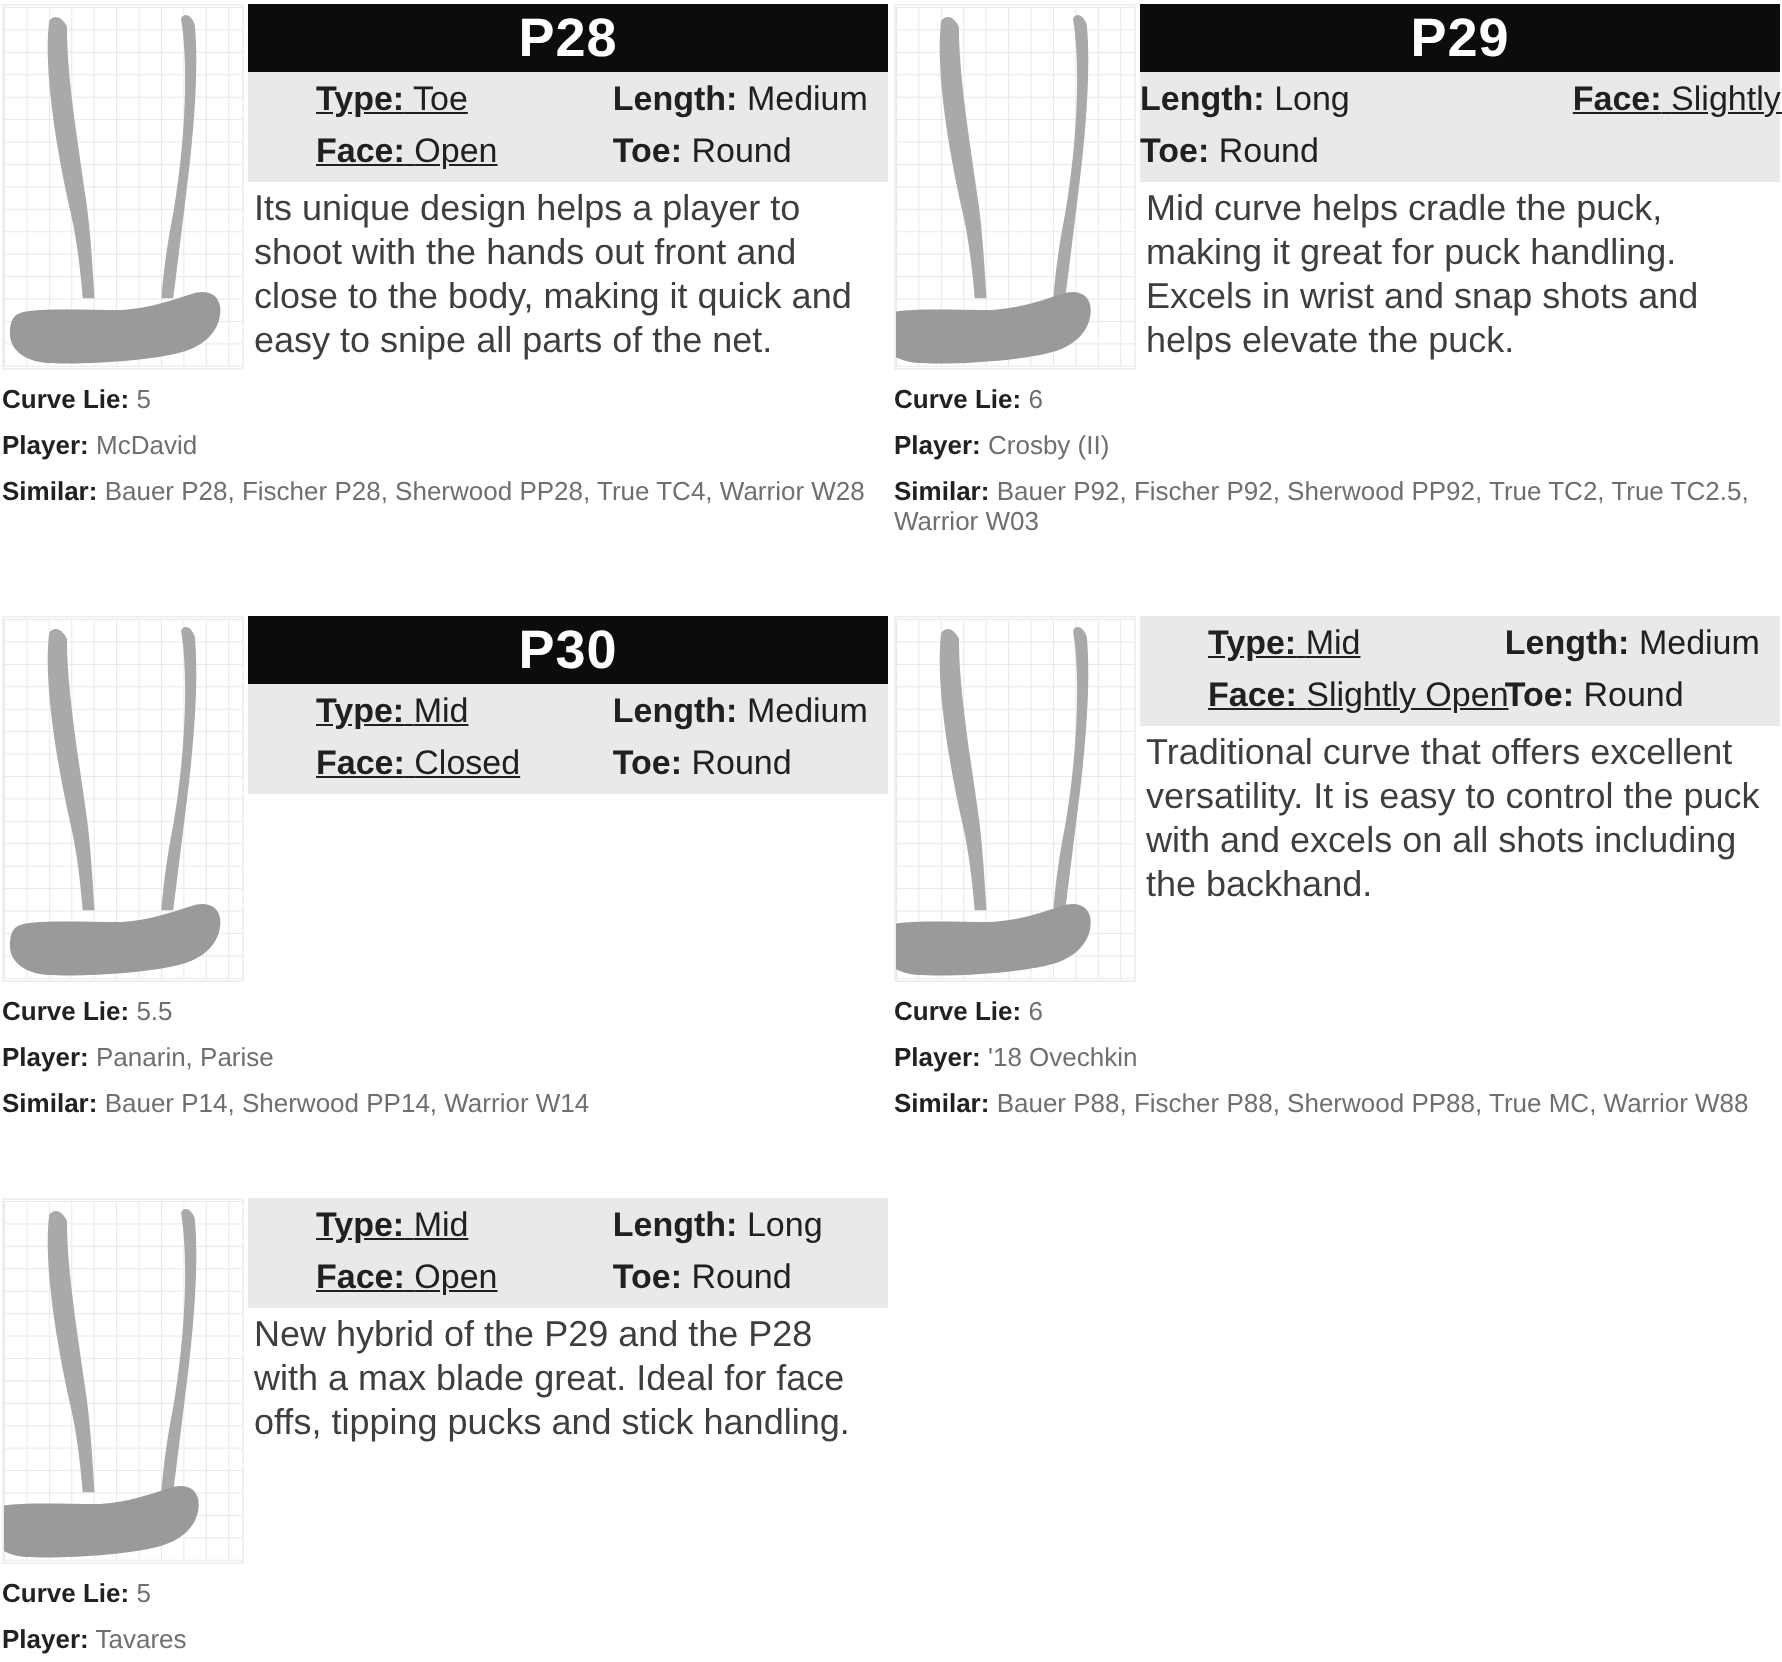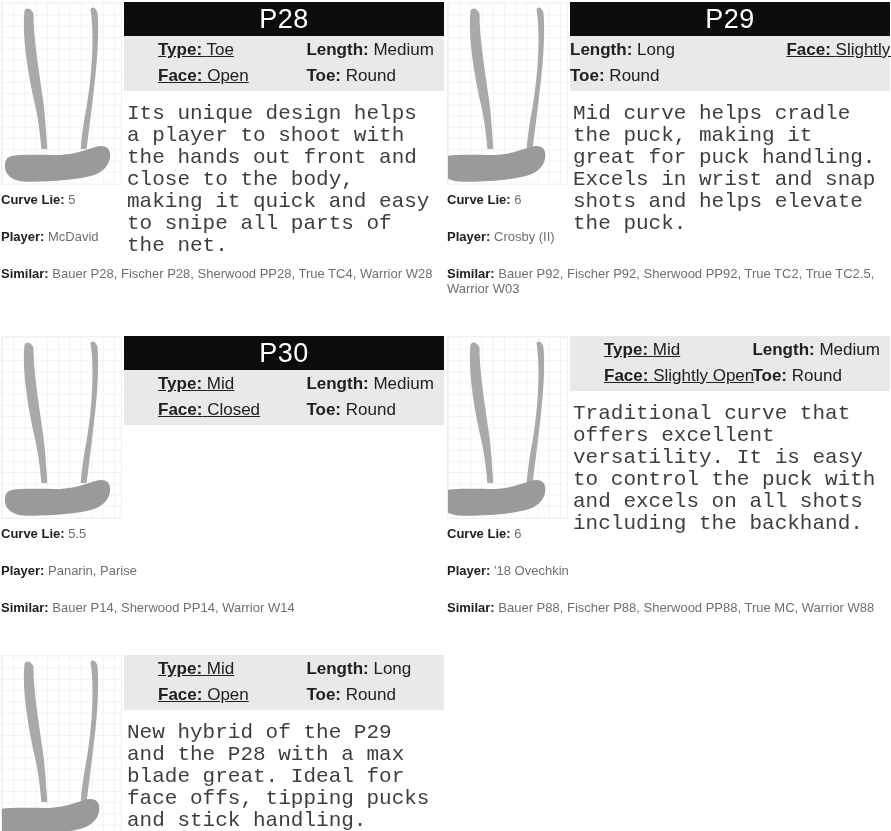--- a/index.html
+++ b/index.html
@@ -42,52 +42,51 @@
   .blade-bottom{fill:var(--blade_fill);}
   .gpath{stroke:var(--grid_line);stroke-width:1;fill:none;}
   .panel{
     flex:1;
     margin-left:2px;
     display:flex;flex-direction:column;
   }
   .pattern-header{
     background:var(--header_bg);
     color:var(--header_text);
-    font-weight:normal;
+    font-weight:bold;
     font-size:27px;
     text-align:center;
     height:34px;line-height:34px;
     letter-spacing:0.5px;
   }
   .specs{
     background:var(--specs_bg);
     display:grid;
     grid-template-columns:57% 43%;
     padding:1px 0 2px 0;
   }
   .spec-cell{
     font-size:17px;
     line-height:26px;
     color:var(--spec_text);
     white-space:nowrap;
   }
   .spec-cell.c1{padding-left:34px;text-decoration:underline;}
   .sl{font-weight:bold;}
   .desc{
-    font-size:21px;
+    font-size:18px;
     line-height:22px;
     color:var(--desc_text);
-    padding:12px 4px 0 3px;
-    font-family:Liberation Mono, monospace;
+    padding:2px 4px 0 3px;
   }
   .meta{margin-top:2px;}
   .meta-line{
     font-size:13px;
     line-height:15px;
-    margin-top:22px;
+    margin-top:8px;
   }
   .meta-line:first-child{margin-top:5px;}
   .ml{font-weight:bold;color:var(--meta_label);text-align:right;}
   .mv{color:var(--meta_value);}
 </style>
 </head>
 <body>
 
 <div class="grid">
 

